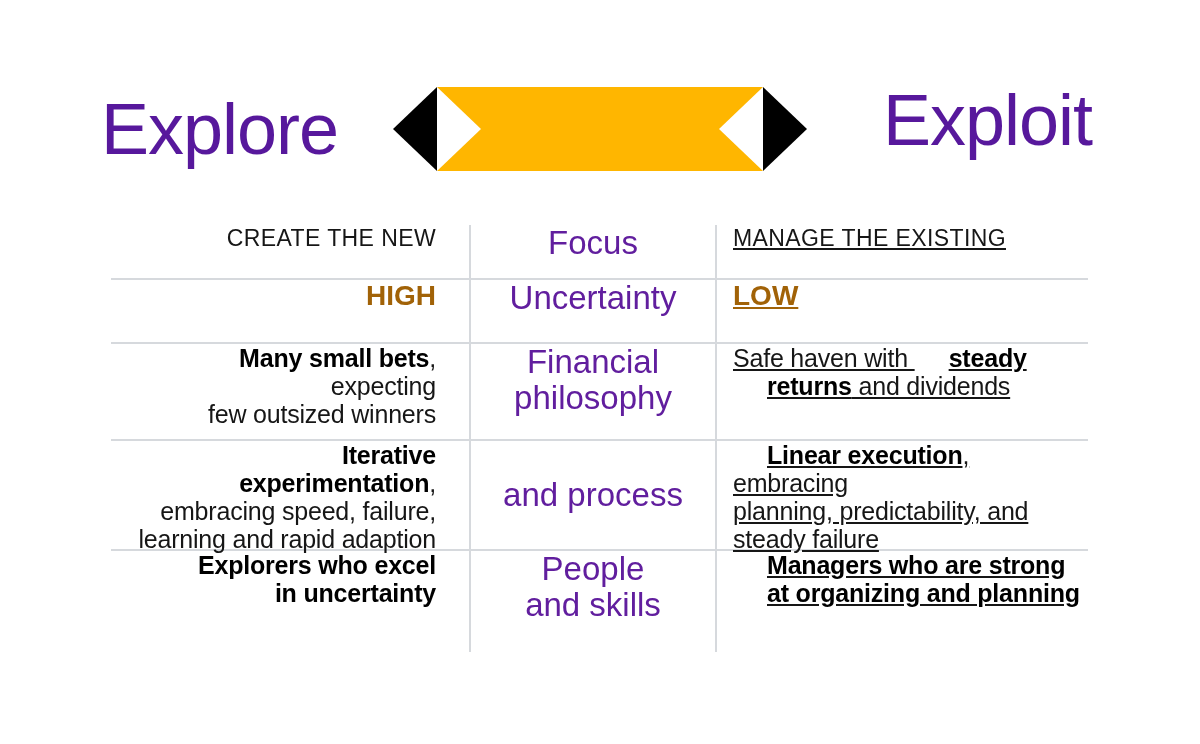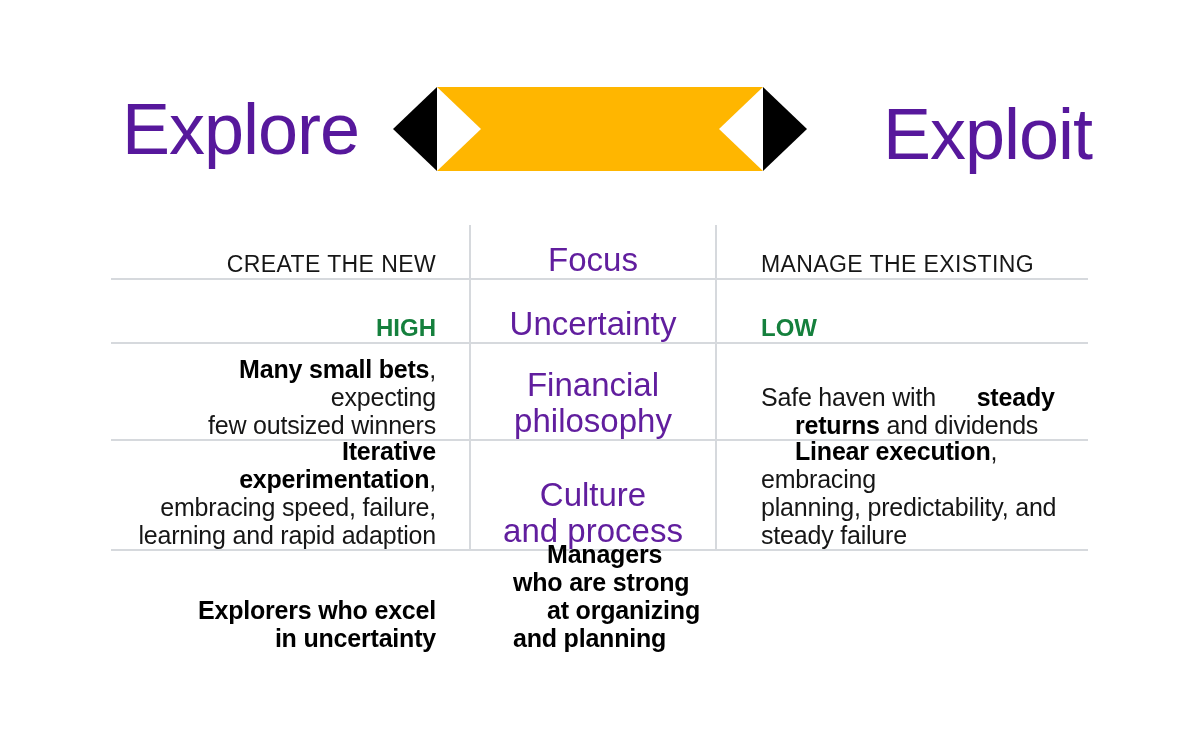--- a/index.html
+++ b/index.html
@@ -10,40 +10,40 @@
     --ink:#161616;
   }
   html,body{margin:0;padding:0;background:#fff;}
   body{font-family:"Liberation Sans","DejaVu Sans",sans-serif;}
   .page{position:relative;width:1200px;height:744px;background:#fff;overflow:hidden;}
 
   
   .hero{position:absolute;left:0;top:0;width:1200px;height:225px;}
   .title{position:absolute;font-size:72px;line-height:72px;font-weight:400;
          color:var(--purple-title);letter-spacing:-1px;white-space:nowrap;}
-  .title-left{left:122px;top:93px;}
-  .title-right{right:108px;top:98px;}
+  .title-left{left:101px;top:93px;}
+  .title-right{right:108px;top:84px;}
   .arrow{position:absolute;left:393px;top:87px;width:414px;height:84px;display:block;}
   .arrow .bar{fill:var(--yellow);}
 
   
   .grid{position:absolute;left:111px;top:225px;width:977px;
         display:grid;
         grid-template-columns:358px 248px 371px;
         grid-template-rows:55px 64px 97px 110px 101px;}
-  .cell{display:flex;align-items:flex-end;box-sizing:border-box;}
+  .cell{display:flex;align-items:flex-start;box-sizing:border-box;}
   .cell .inner{width:100%;}
   .l{justify-content:flex-end;}
   .l .inner{text-align:right;padding-right:33px;}
   .c{justify-content:center;border-left:2px solid var(--line);border-right:2px solid var(--line);}
   .c .inner{text-align:center;font-size:33px;line-height:36px;color:var(--purple-table);}
-  .r .inner{text-align:left;padding-left:44px;}
+  .r .inner{text-align:left;padding-left:16px;text-decoration:underline;}
   .rb{border-bottom:2px solid var(--line);}
   .caps .inner{font-size:23px;letter-spacing:0.4px;color:var(--ink);}
-  .hl .inner{font-size:24px;font-weight:700;color:#15803d;}
+  .hl .inner{font-size:28px;font-weight:700;color:#a16207;}
   .body .inner{font-size:25px;line-height:28px;color:var(--ink);letter-spacing:-0.2px;}
   .body .inner strong{font-weight:700;color:#000;margin-left:34px;}
 </style>
 </head>
 <body>
 
 <div class="page">
 
   <div class="hero">
     <div class="title title-left">Explore</div>
@@ -88,27 +88,30 @@
       <div class="inner"><span>Financial</span><br><span>philosophy</span></div>
     </div>
     <div class="cell r body rb">
       <div class="inner"><span>Safe haven with </span><strong>steady</strong><br><strong>returns</strong><span> and dividends</span></div>
     </div>
 
     <div class="cell l body rb">
       <div class="inner"><strong>Iterative experimentation</strong><span>,</span><br><span>embracing speed, failure,</span><br><span>learning and rapid adaption</span></div>
     </div>
     <div class="cell c rb">
-      <div class="inner"><span>Culture</span><br><span>and process</span></div>
+      <div class="inner"><br><span>and process</span></div>
     </div>
     <div class="cell r body rb">
       <div class="inner"><strong>Linear execution</strong><span>, embracing</span><br><span>planning, predictability, and</span><br><span>steady failure</span></div>
     </div>
 
     <div class="cell l body">
       <div class="inner"><strong>Explorers who excel</strong><br><strong>in uncertainty</strong></div>
+    </div>
+    <div class="cell c">
+      <div class="inner"><span>People</span><br><span>and skills</span></div>
     </div>
     <div class="cell r body">
       <div class="inner"><strong>Managers who are strong</strong><br><strong>at organizing and planning</strong></div>
     </div>
 
   </div>
 </div>
 
 </body></html>

